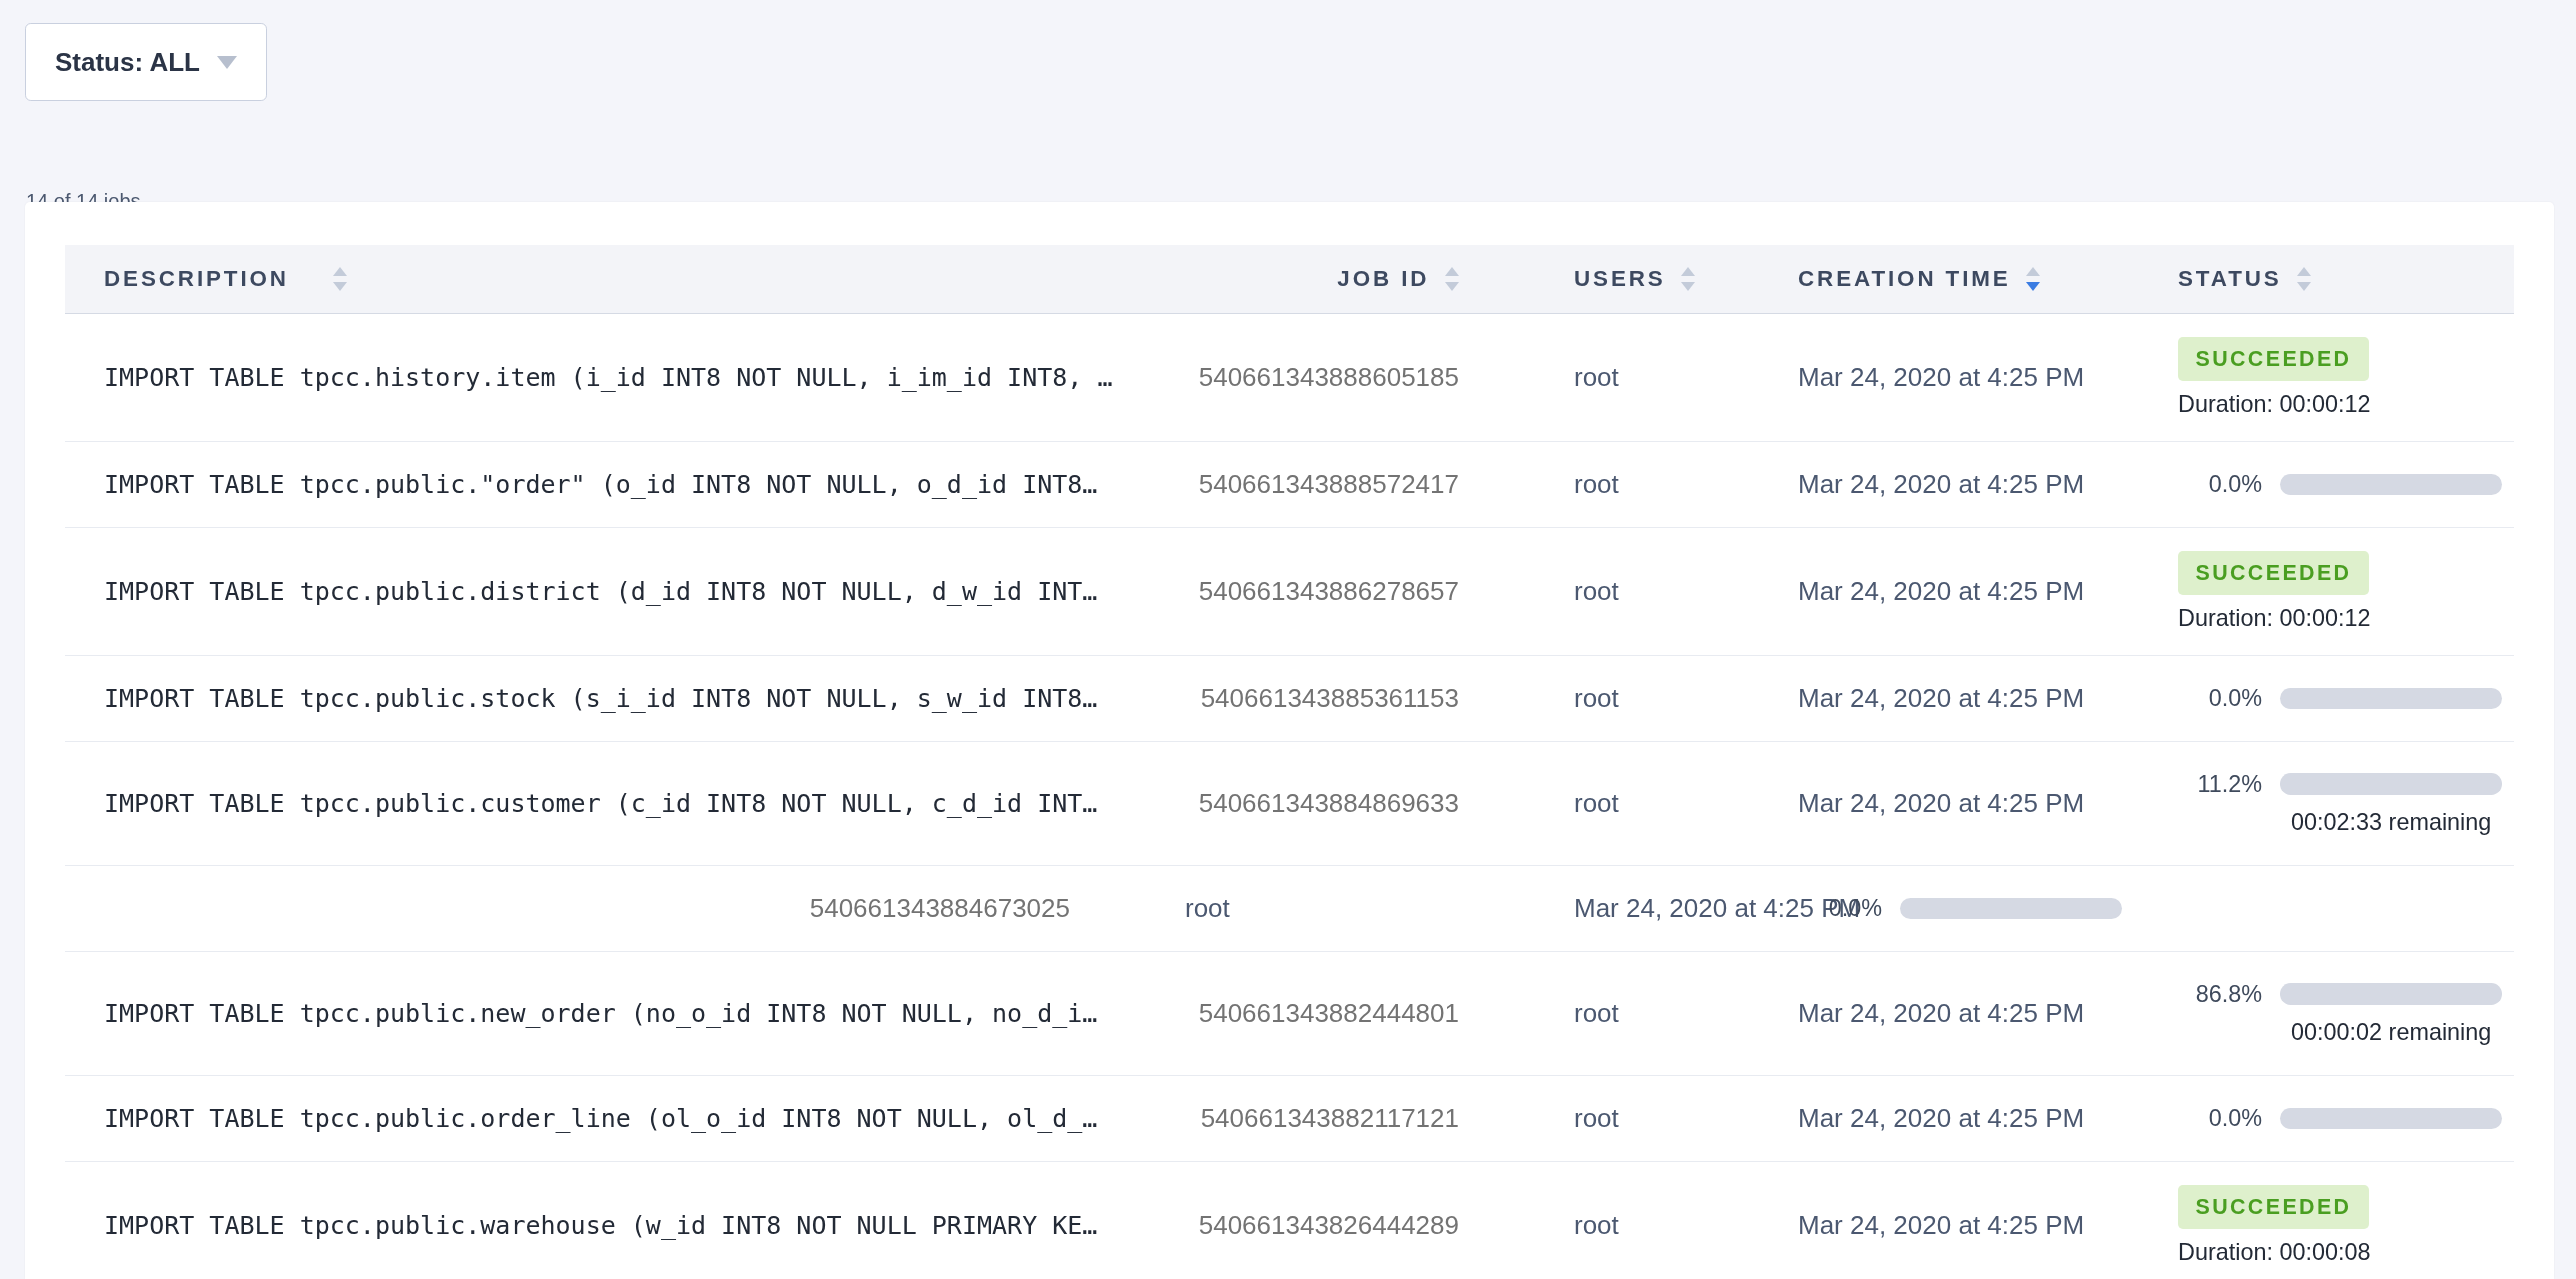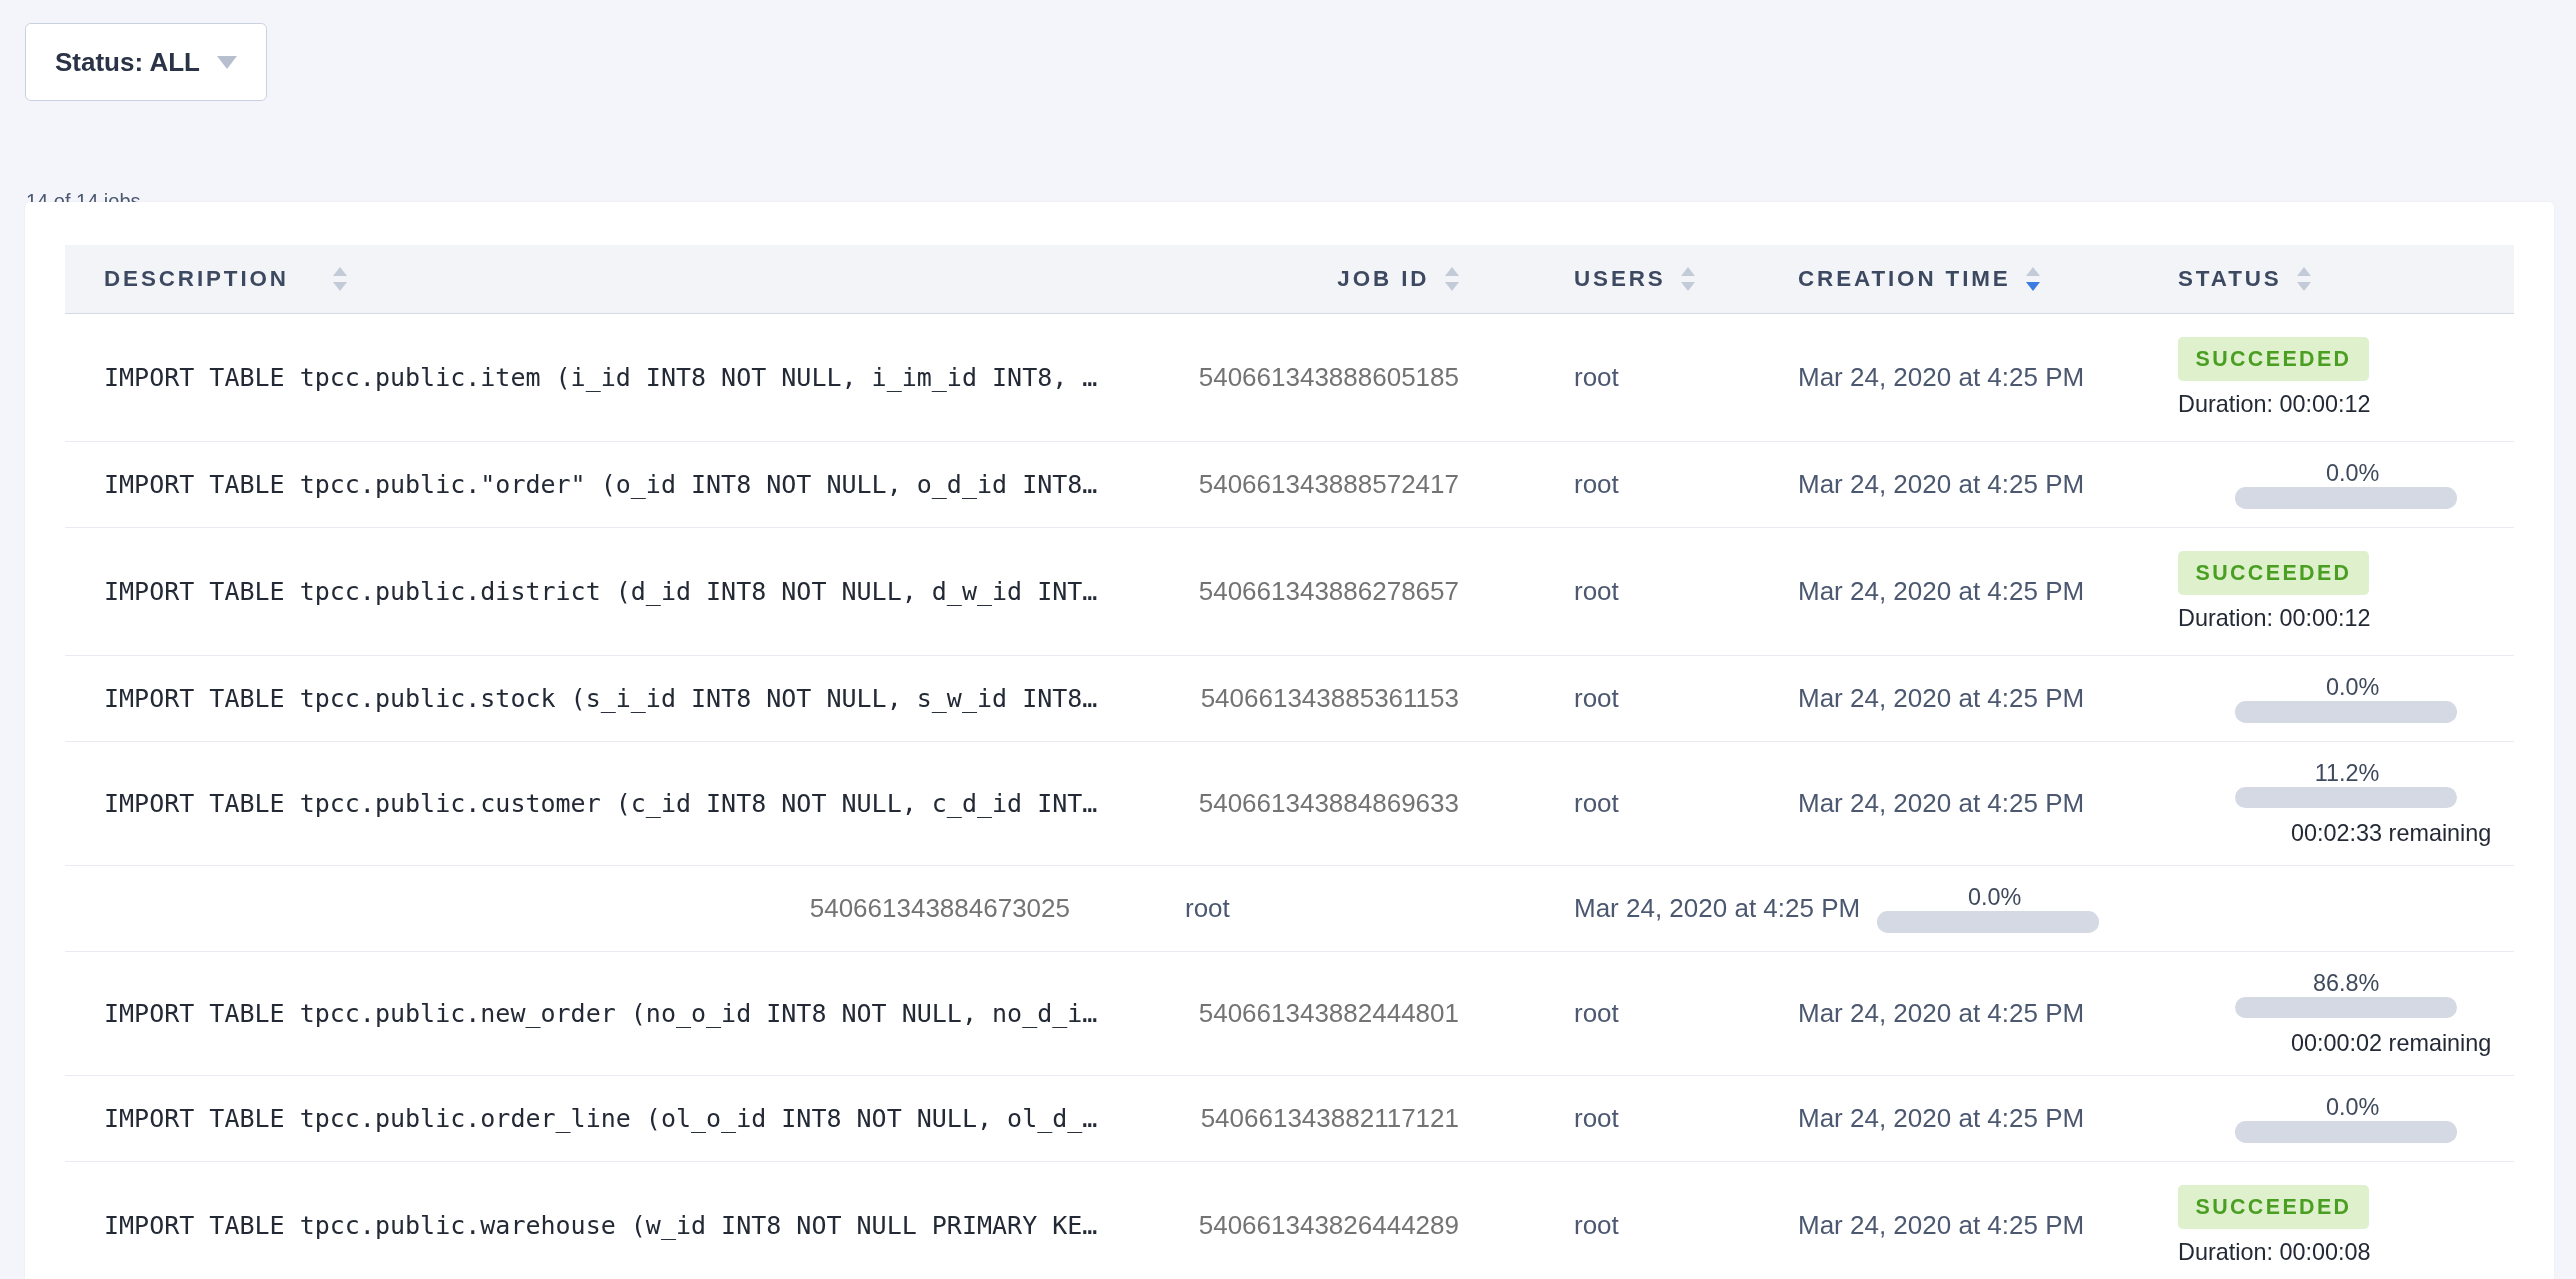--- a/index.html
+++ b/index.html
@@ -67,21 +67,21 @@
   .cell-users,.cell-created{font-size:26px;color:#4b5870;white-space:nowrap;}
 
   
   .cell-status{display:flex;flex-direction:column;justify-content:center;}
   .badge{
     display:inline-block;align-self:flex-start;
     background:#def0cc;color:#4a9e21;border-radius:4.9px;
     padding:9.7px 17.5px;font-size:21.4px;font-weight:bold;letter-spacing:2.4px;white-space:nowrap;
   }
   .duration{margin-top:9.7px;font-size:23.4px;color:#232a36;white-space:nowrap;}
-  .progress-line{display:flex;align-items:center;flex-direction:column;}
+  .progress-line{display:flex;align-items:center;}
   .pct{width:84px;text-align:right;margin-right:17.5px;font-size:23.4px;color:#3f4a5c;white-space:nowrap;}
   .bar{width:222px;height:21.4px;border-radius:10.7px;background:#d5d9e3;overflow:hidden;}
   .bar-fill{height:100%;border-radius:10.7px;background:#3b7ce2;width:0;}
   .remaining{margin-top:11.7px;width:323px;text-align:right;padding-right:9.7px;
     font-size:23.4px;color:#232a36;box-sizing:border-box;white-space:nowrap;}
 </style>
 </head>
 <body>
 
 <div class="filter-bar">
@@ -128,21 +128,21 @@
       <span>STATUS</span>
       <span class="sort">
           <span class="tri up"></span>
           <span class="tri down"></span>
         </span>
     </div>
   </div>
 
   <div id="table-body">
       <div class="grid-row row kind-succeeded">
-    <div class="cell-desc">IMPORT TABLE tpcc.public.item (i_id INT8 NOT NULL, i_im_id INT8, …</div>
+    <div class="cell-desc">IMPORT TABLE tpcc.history.item (i_id INT8 NOT NULL, i_im_id INT8, …</div>
     <div class="cell-jobid">540661343888605185</div>
     <div class="cell-users">root</div>
     <div class="cell-created">Mar 24, 2020 at 4:25 PM</div>
     <div class="cell-status">
       <div>
         <span class="badge">SUCCEEDED</span>
         <div class="duration">Duration: 00:00:12</div>
       </div>
 
     </div>

